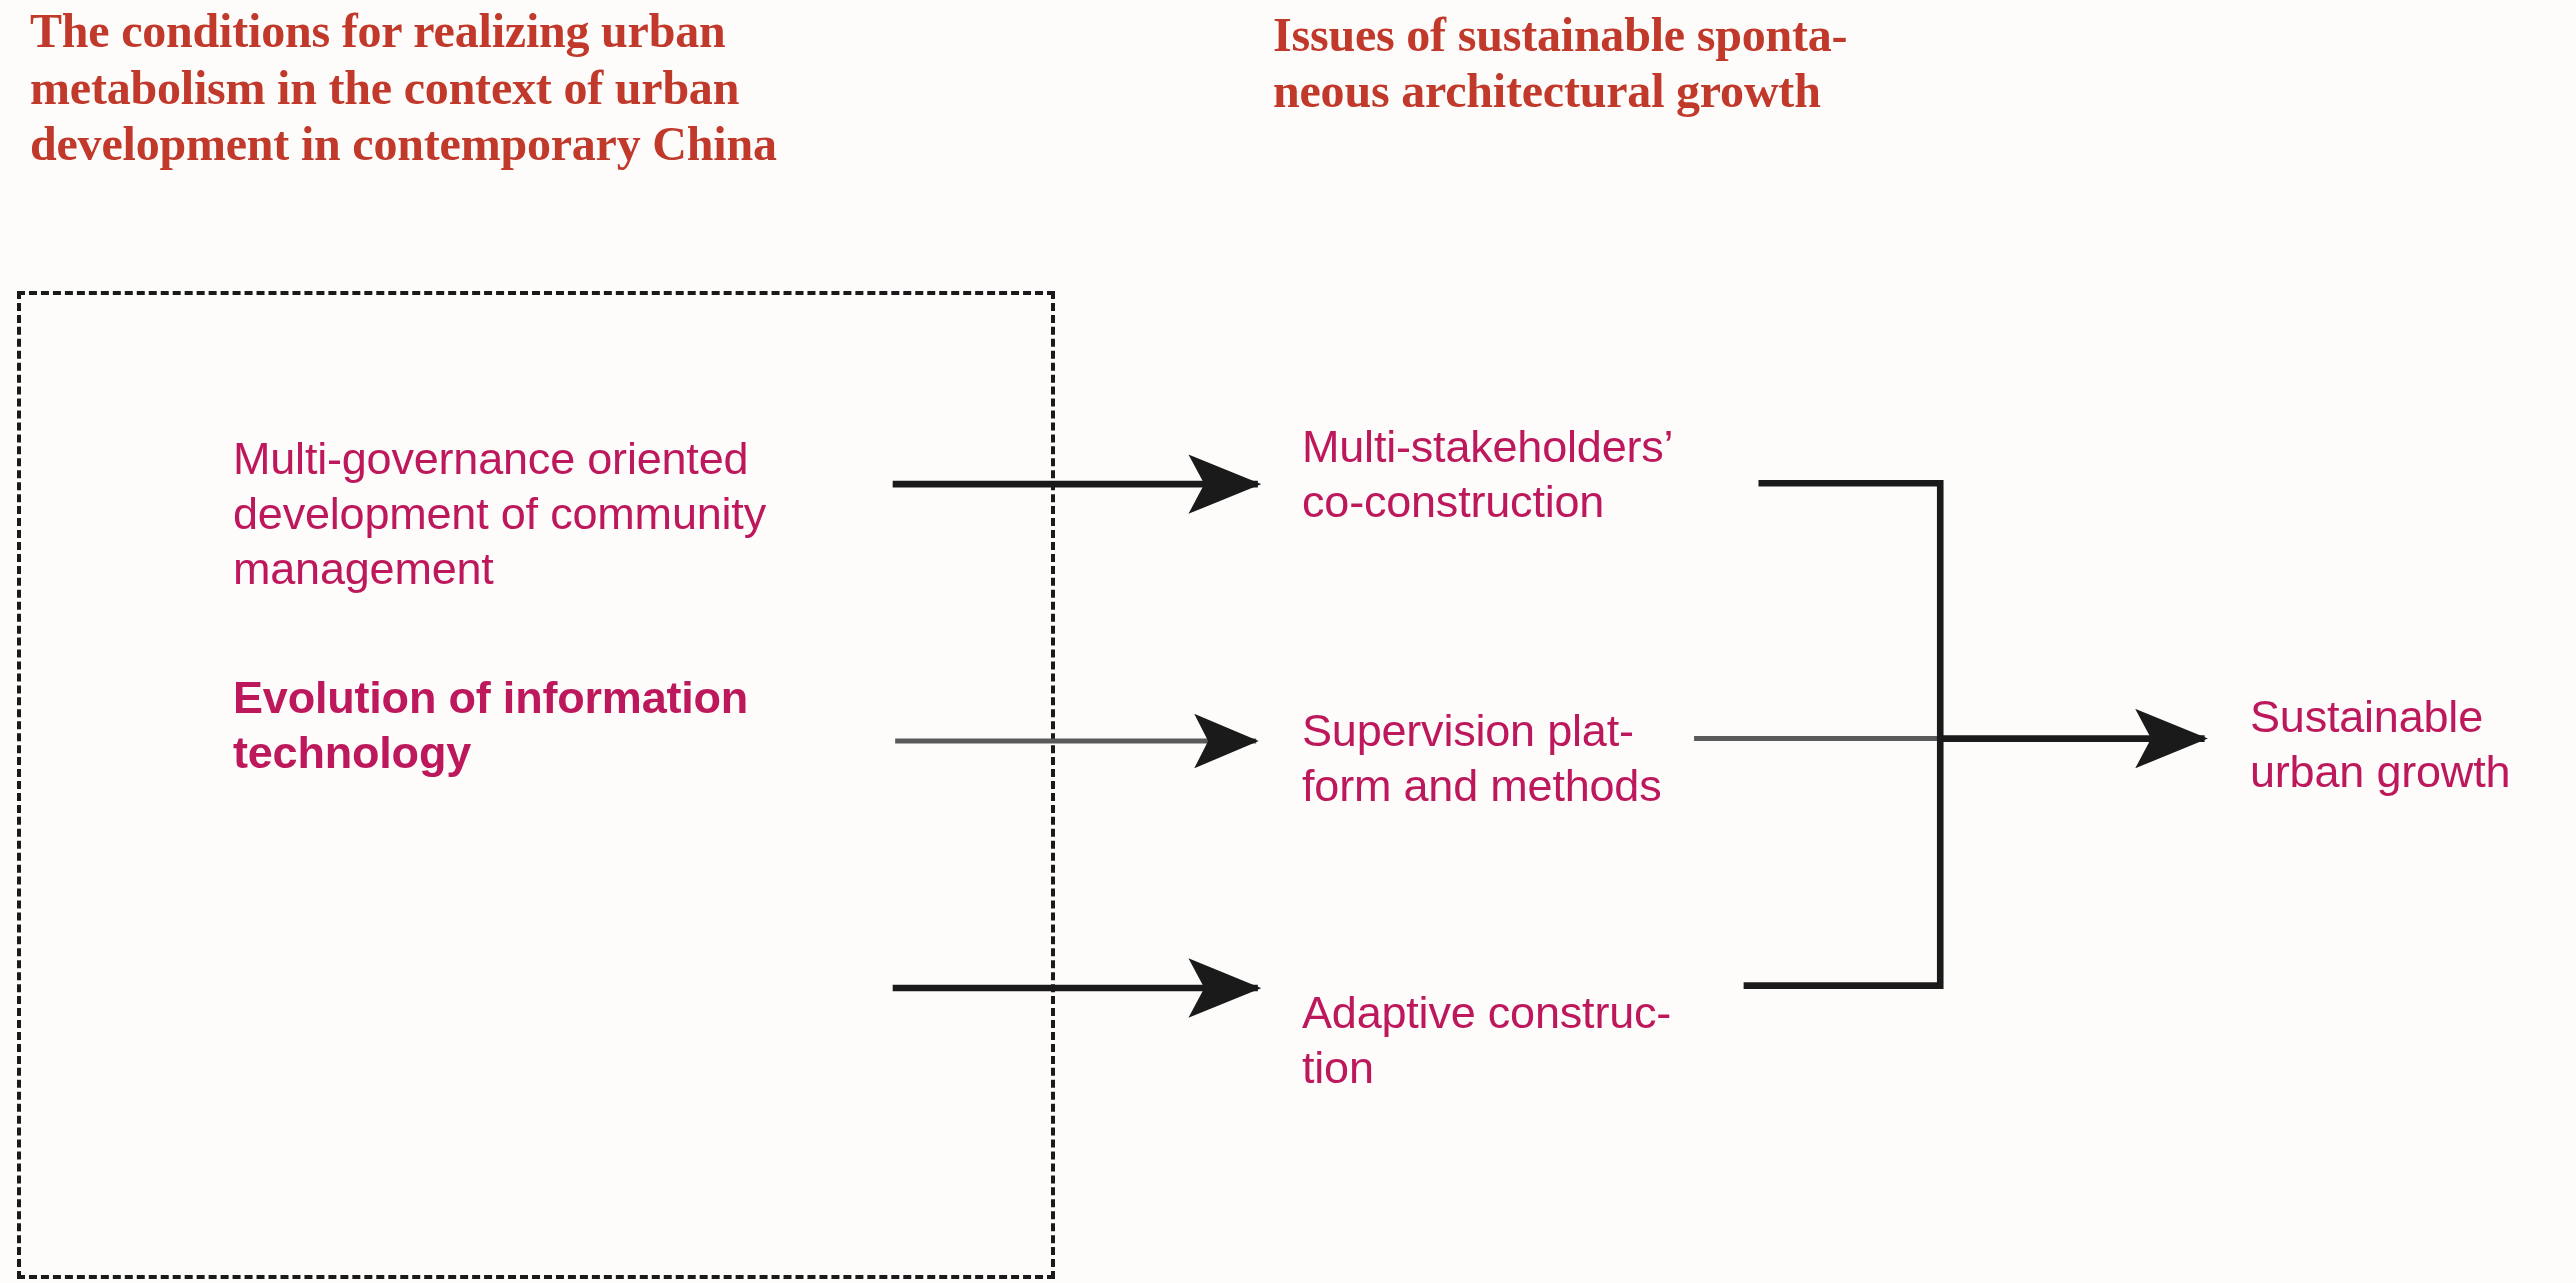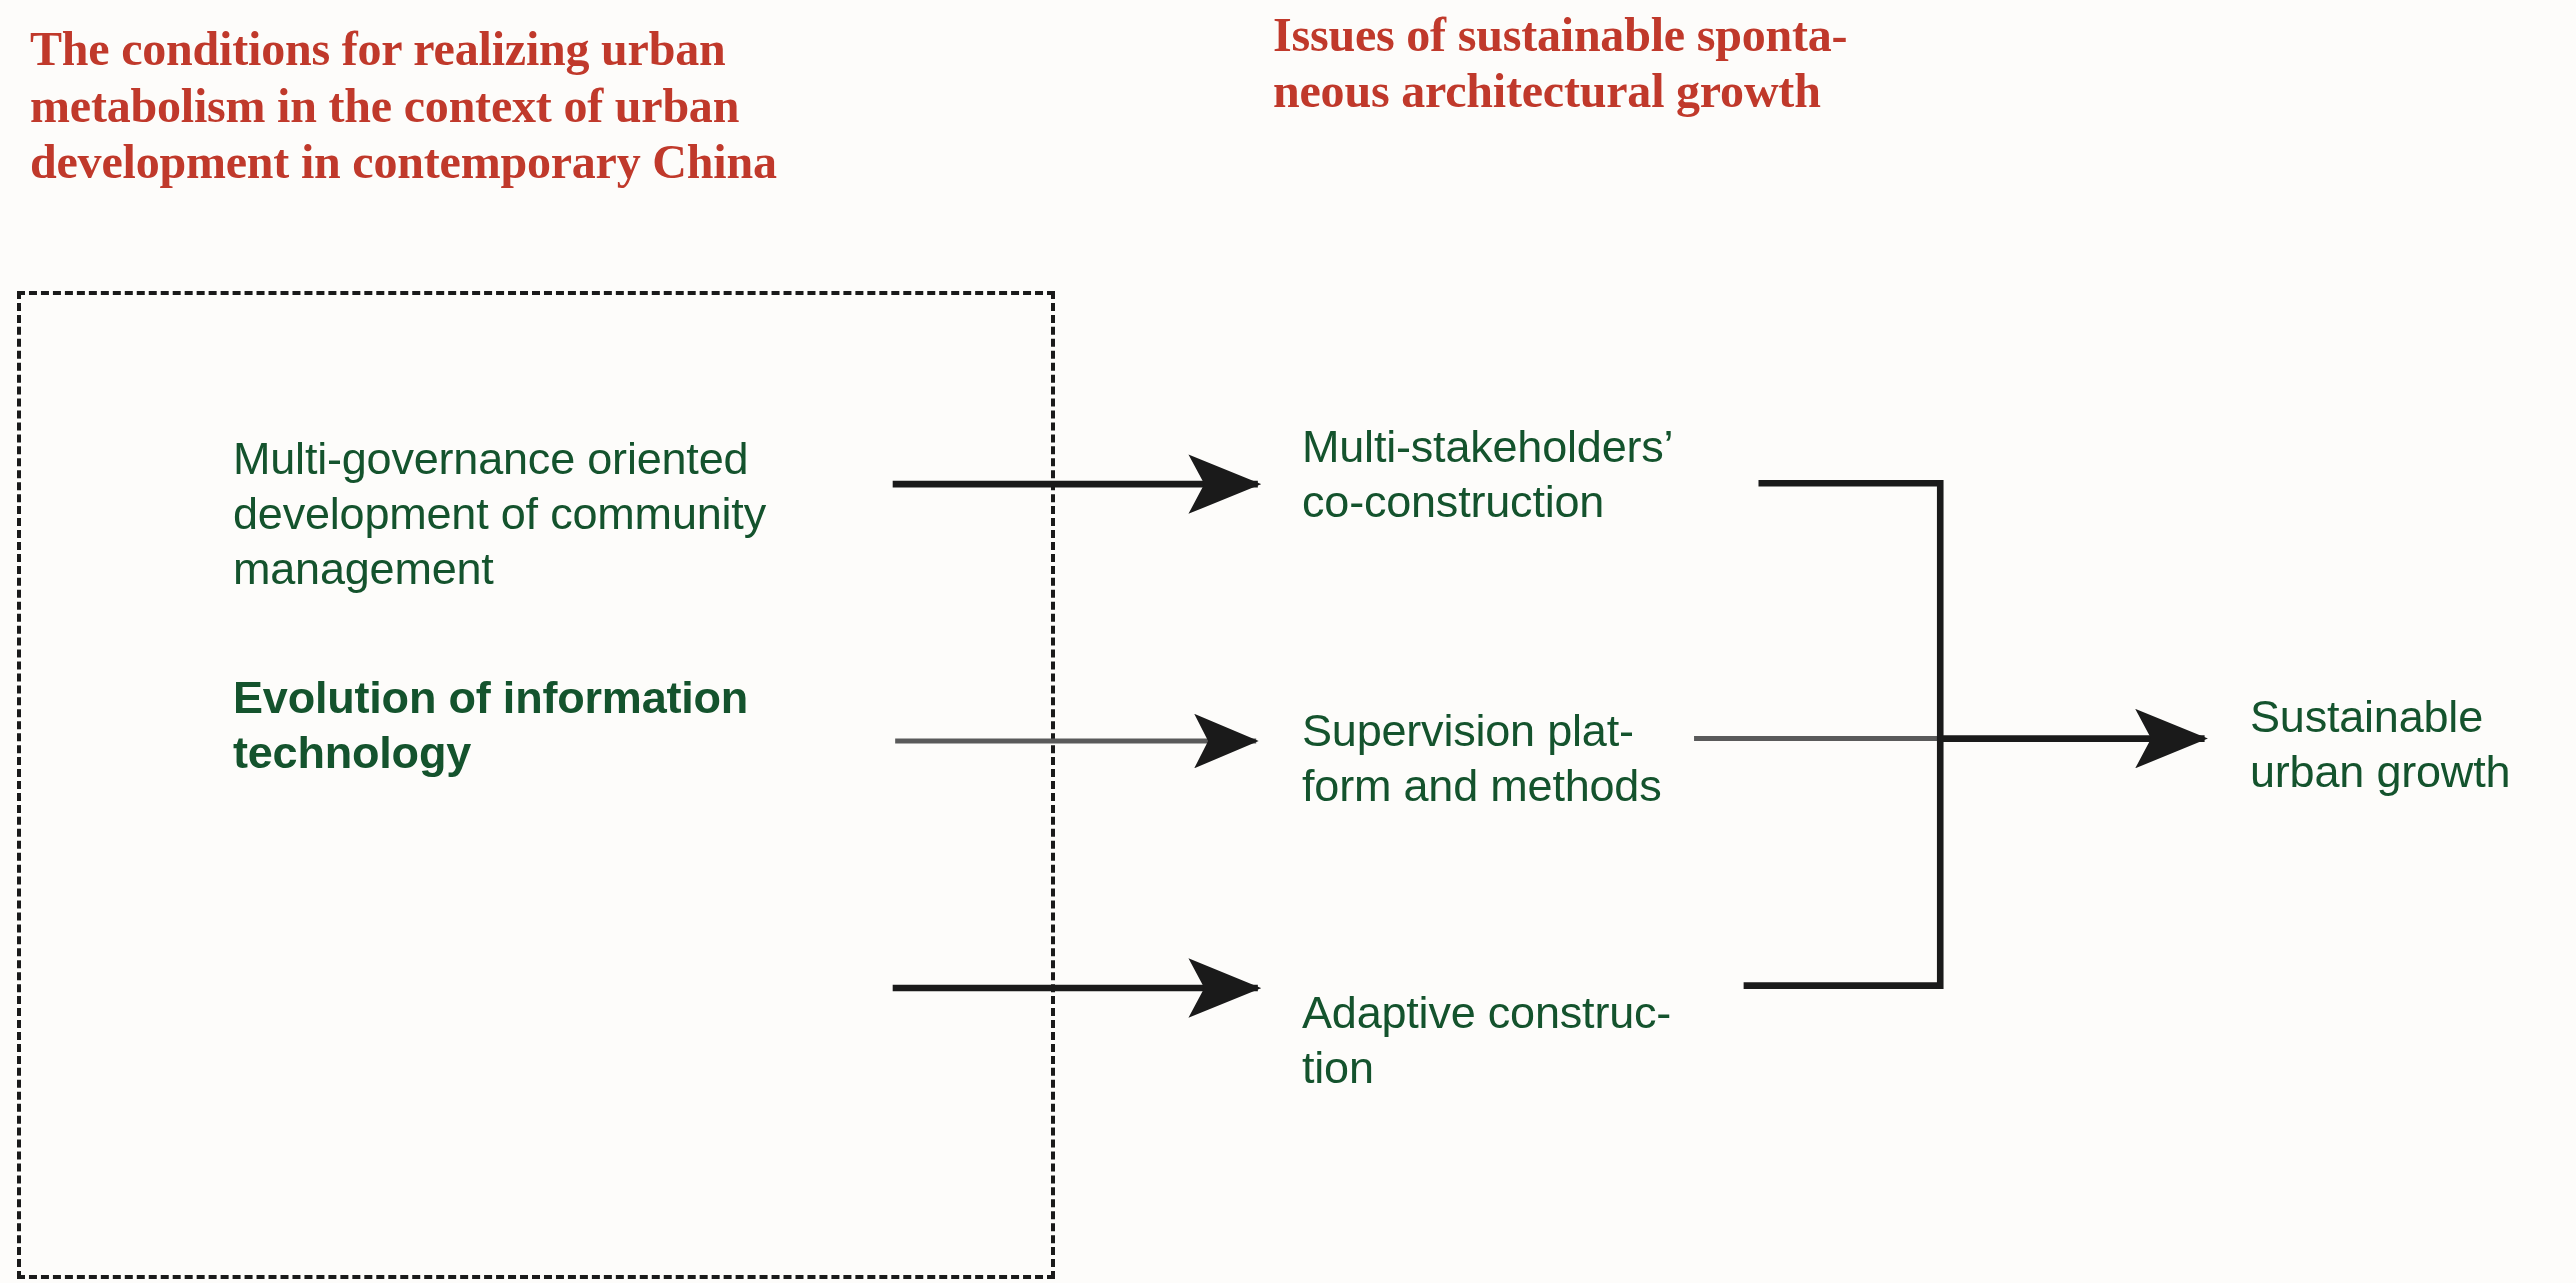--- a/index.html
+++ b/index.html
@@ -22,21 +22,21 @@
     font-family: "Liberation Serif", serif;
     font-weight: bold;
     color: #c0392b;
     font-size: 48px;
     line-height: 1.18;
     letter-spacing: -0.2px;
     white-space: pre-line;
   }
   #heading-conditions {
     left: 30px;
-    top: 21px;
+    top: 3px;
     width: 1074px;
   }
   #heading-issues {
     left: 1273px;
     top: 6.6px;
     width: 909px;
   }
 
   
   #dashed-box {
@@ -49,21 +49,21 @@
     box-sizing: border-box;
     background: transparent;
   }
 
   
   .node-label {
     position: absolute;
     font-family: "Liberation Sans", sans-serif;
     font-size: 45px;
     line-height: 1.22;
-    color: #14532d;
+    color: #be185d;
     white-space: pre-line;
     letter-spacing: -0.2px;
   }
 
   .col1 { left: 233px; width: 686px; }
   .col2 { left: 1302px; width: 661px; }
   .col3 { left: 2250px; width: 347px; }
 
   #node-governance { top: 432px; }
   #node-infotech   { top: 671px; font-weight: bold; }

